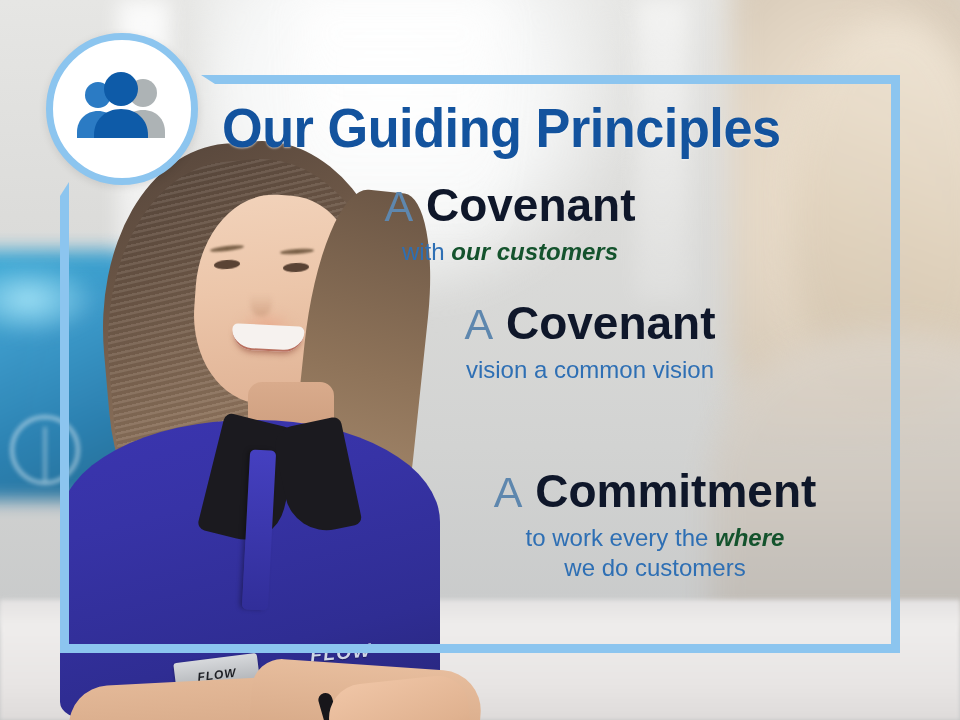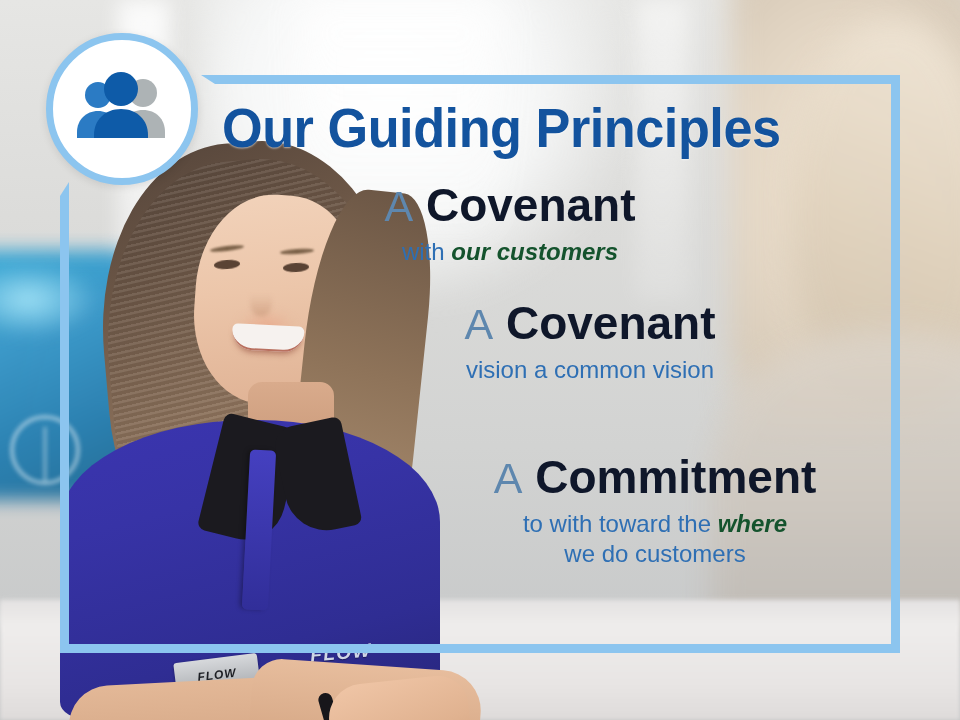--- a/index.html
+++ b/index.html
@@ -284,21 +284,21 @@
 
   .sub{
     font-size:24px; line-height:1.26;
     color:#2E6FB4; font-weight:normal;
     margin-top:7px;
   }
   .sub b{ font-weight:bold; color:#14532d;font-style:italic; }
 
   .b1{ left:330px; top:182px; width:360px; }
   .b2{ left:380px; top:300px; width:420px; }
-  .b3{ left:430px; top:454px; width:450px; }
+  .b3{ left:430px; top:468px; width:450px; }
 </style>
 </head>
 <body>
 
 <div id="stage">
 
   <div class="photo">
     <div class="bg-base"></div>
     <div class="bg-window"></div>
     <div class="bg-window2"></div>
@@ -388,21 +388,21 @@
     </div>
   </div>
 
   <div class="block b3">
     <div class="headline">
       <span class="art">A</span>
       <span class="word">Commitment</span>
     </div>
     <div class="sub">
       <div>
-        <span>to with toward the </span><b>where</b><span></span>
+        <span>to work every the </span><b>where</b><span></span>
       </div>
       <div>
         <span>we do customers</span><b></b><span></span>
       </div>
     </div>
   </div>
 
 </div>
 
 </body></html>

